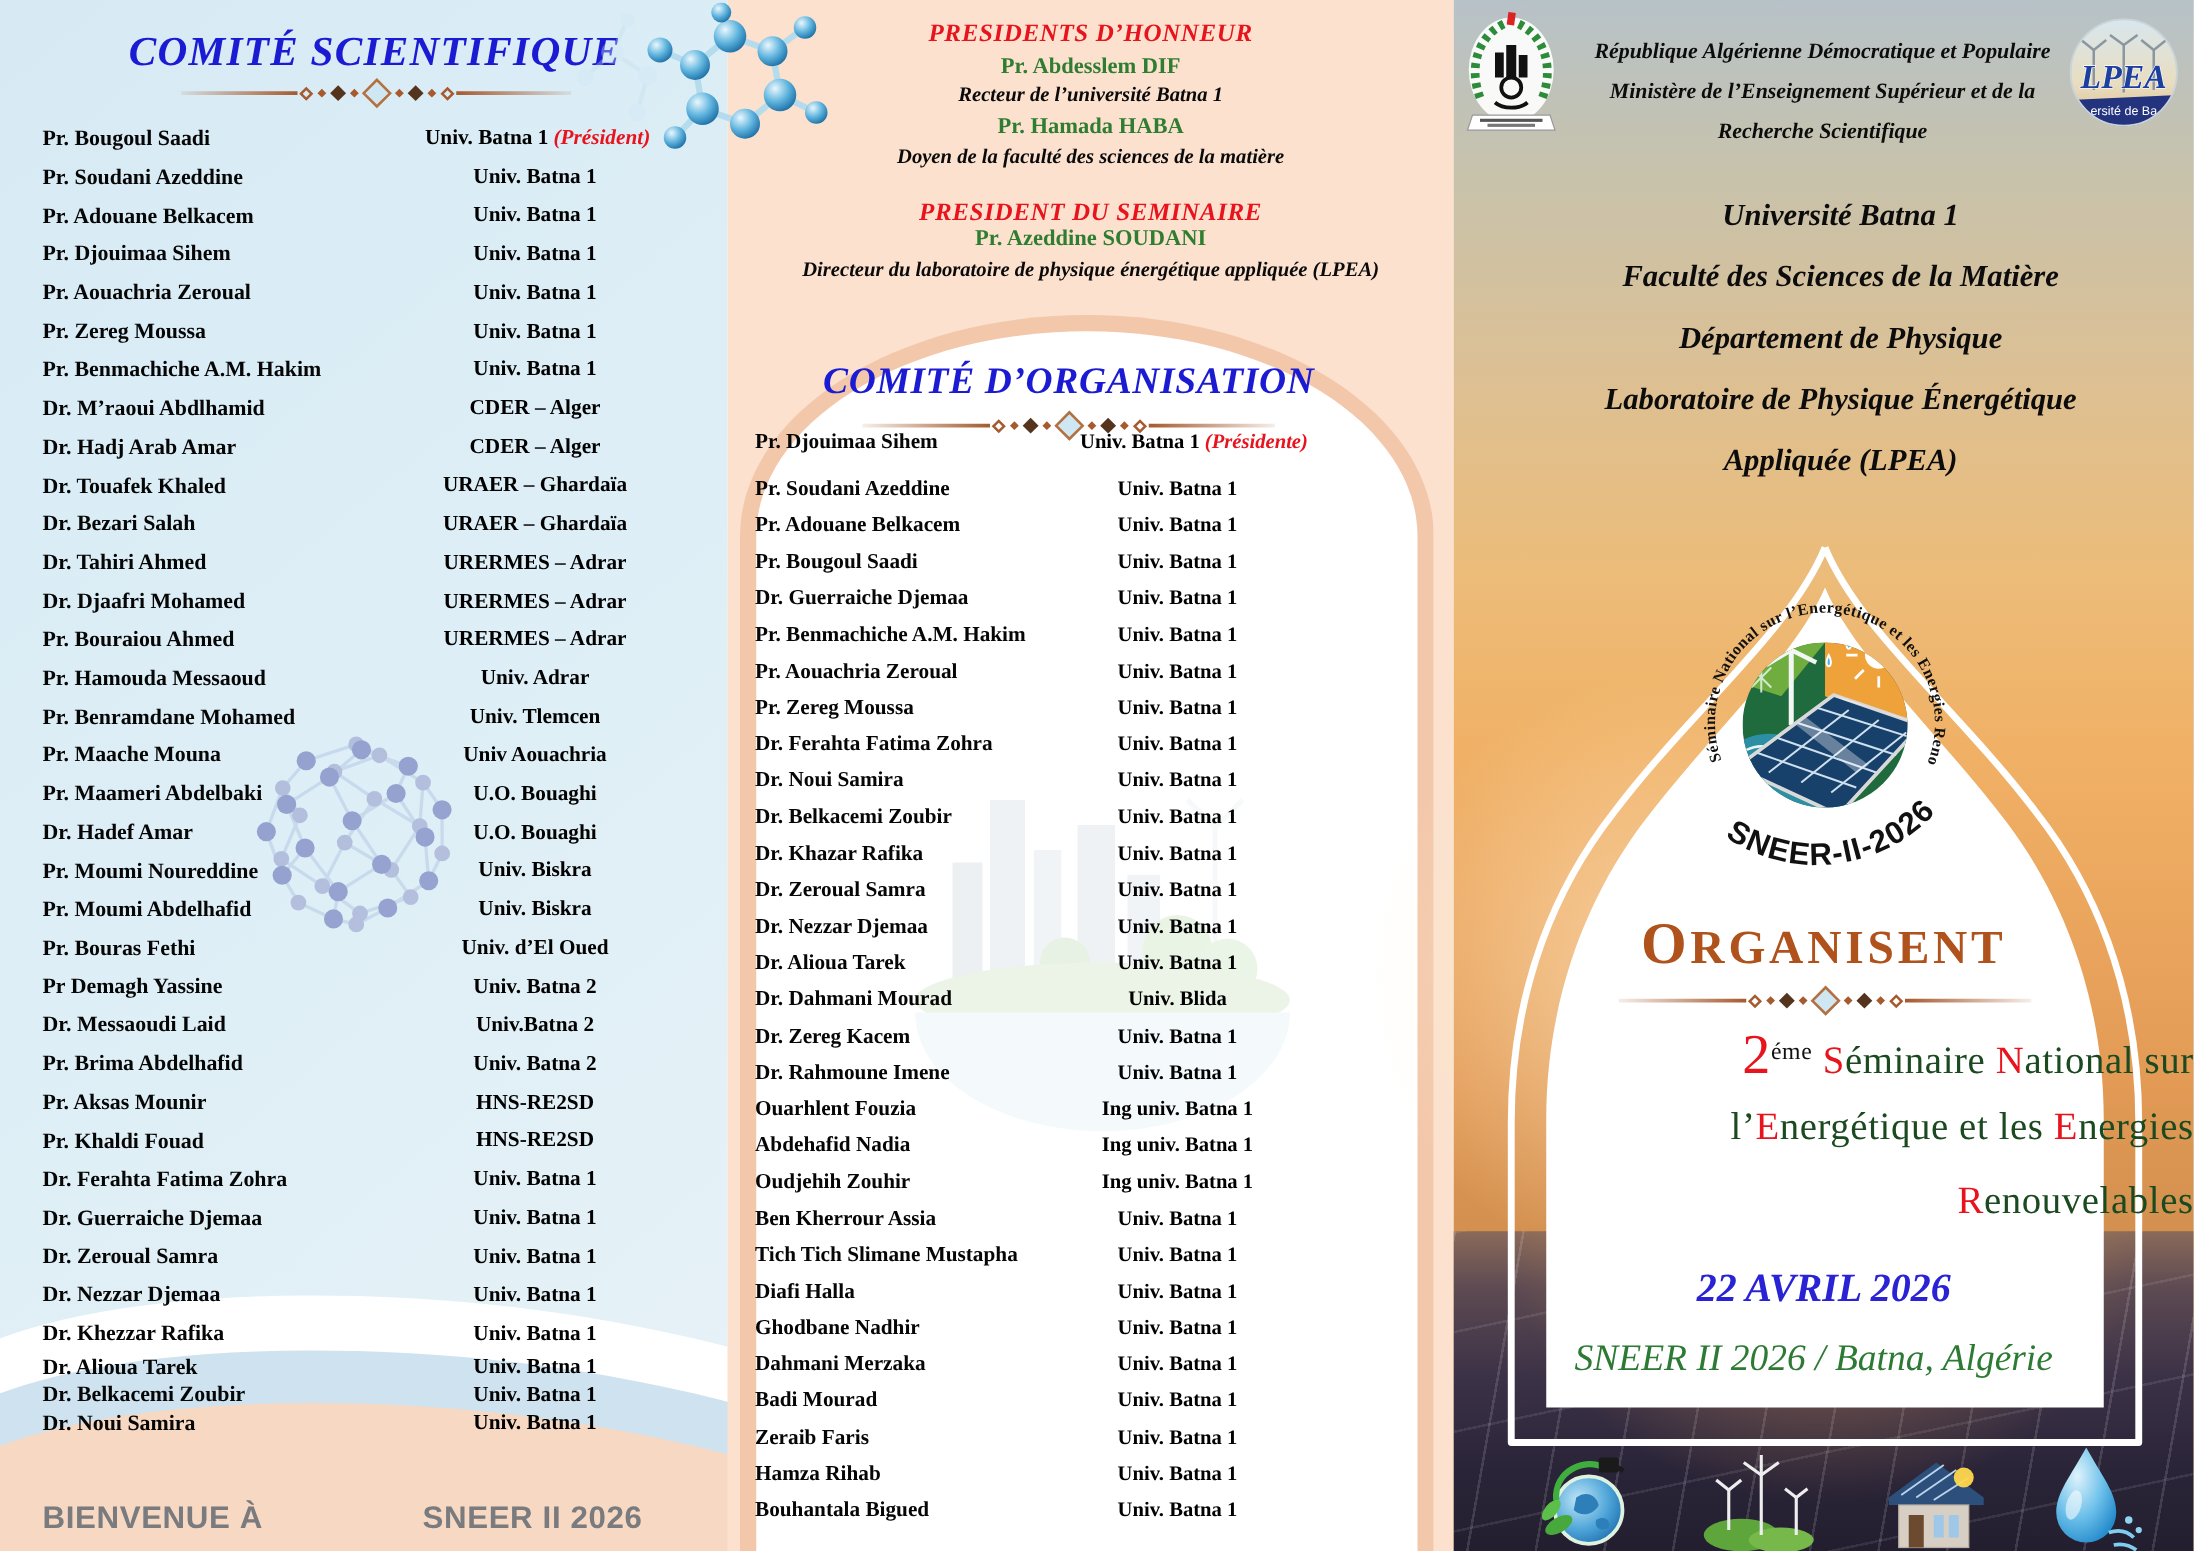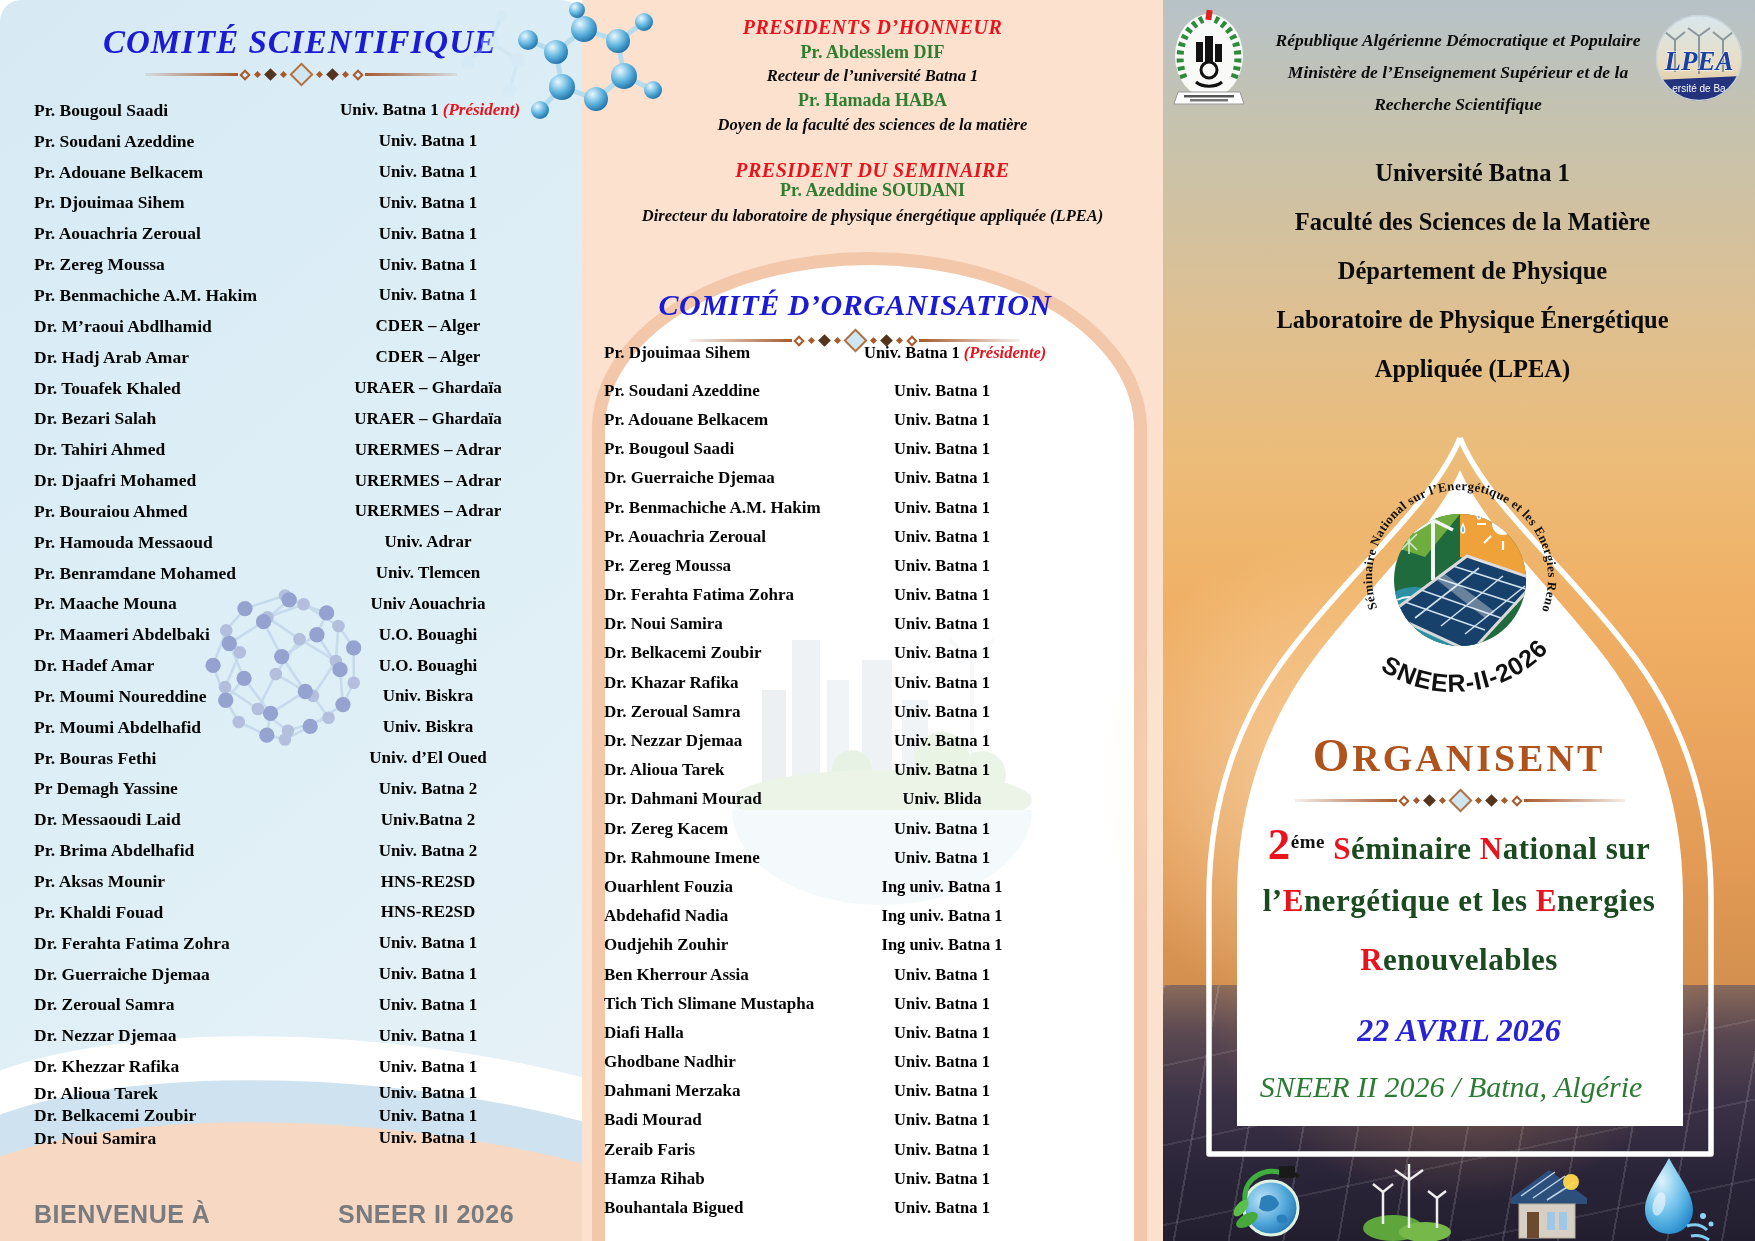--- a/index.html
+++ b/index.html
@@ -1,21 +1,21 @@
 <!DOCTYPE html>
 <html><head>
 <meta charset="utf-8">
 <style>
   * { margin:0; padding:0; box-sizing:border-box; }
   body { margin:0; background:#888; font-family:"Liberation Serif", serif; }
   .page { position:relative; width:1755px; height:1241px; overflow:hidden; background:#fff; }
 
   
   .panel-left { position:absolute; left:0; top:0; width:582px; height:1241px;
-    background:linear-gradient(140deg,#d7eaf4 0%,#ddeef6 45%,#e7f2f7 100%);border-radius:21px; }
+    background:linear-gradient(140deg,#d7eaf4 0%,#ddeef6 45%,#e7f2f7 100%); }
   .sci-title { position:absolute; top:24px; left:40px; width:520px; text-align:center;
     font-style:italic; font-weight:bold; font-size:33px; color:#1b1bd3; letter-spacing:1px; }
   .orn { position:absolute; display:flex; align-items:center; }
   .orn i { display:block; flex:none; }
   .orn .ln { flex:1; height:3px; background:linear-gradient(90deg,rgba(166,90,46,.15),#a65a2e 30%,#a65a2e 70%,rgba(166,90,46,.15)); }
   .orn .ll { background:linear-gradient(90deg,rgba(166,90,46,.1),#a65a2e); }
   .orn .lr { background:linear-gradient(90deg,#a65a2e,rgba(166,90,46,.1)); }
   .orn .od { width:8px; height:8px; border:2px solid #a65a2e; transform:rotate(45deg); margin:0 3px; background:transparent; }
   .orn .sd { width:5px; height:5px; background:#a65a2e; transform:rotate(45deg); margin:0 3px; }
   .orn .fd { width:9px; height:9px; background:#55341e; transform:rotate(45deg); margin:0 3px; }
@@ -70,32 +70,32 @@
     background:radial-gradient(circle, rgba(255,238,205,.6), rgba(255,238,205,0) 65%); }
   .solar-field { position:absolute; left:0; top:985px; width:592px; height:256px;
     background:
       radial-gradient(ellipse at 50% 0%, rgba(243,166,94,.55), rgba(243,166,94,0) 60%),
       repeating-linear-gradient(100deg, rgba(255,255,255,.13) 0 2px, rgba(255,255,255,0) 2px 54px),
       repeating-linear-gradient(168deg, rgba(255,255,255,.09) 0 2px, rgba(255,255,255,0) 2px 78px),
       linear-gradient(180deg,#8a6a5a 0%,#5d4a52 18%,#3c3247 45%,#2a2438 75%,#231e2f 100%); }
   .ministry { position:absolute; top:24px; left:100px; width:390px; text-align:center; }
   .ministry .m-line { font-style:italic; font-weight:bold; font-size:17.5px; color:#0c0c0c; line-height:32px; white-space:nowrap; }
   .uni-block { position:absolute; top:148px; left:0; width:592px; text-align:center; }
-  .uni-block .u-line { font-weight:bold; font-size:24.5px; color:#0c0c0c; line-height:49px; white-space:nowrap;padding-left:27px; }
+  .uni-block .u-line { font-style:italic; font-weight:bold; font-size:24.5px; color:#0c0c0c; line-height:49px; white-space:nowrap;padding-left:27px; }
   .uni-emblem { position:absolute; left:7px; top:8px; }
   .lpea-logo { position:absolute; left:492px; top:14px; }
   .arch-svg { position:absolute; left:8px; top:428px; }
   .sneer-logo { position:absolute; left:182px; top:462px; z-index:3; }
   .org-label { position:absolute; top:728px; left:0; width:592px; text-align:center; z-index:3;
     font-weight:bold; font-size:38px; color:#b0521c; letter-spacing:3px; }
   .org-label::first-letter { font-size:47px; }
   .orn-right { top:792px; left:132px; width:330px; z-index:3; }
   .sem-block { position:absolute; top:812px; left:0; width:592px; z-index:3; }
-  .sem-line { display:block; height:59px; line-height:59px; text-align:center;
-    font-weight:bold; font-size:31px; letter-spacing:.5px; white-space:nowrap; }
+  .sem-line { display:block; height:59px; line-height:59px; text-align:right;
+    font-weight:normal; font-size:31px; letter-spacing:.5px; white-space:nowrap; }
   .sem-line .g { color:#1b4a21; }
   .sem-line .r { color:#e8131d; }
   .sem-line .big-red { color:#e8131d; font-size:45px; }
   .sem-line .sup { vertical-align:super; font-size:19px; color:#111; }
   .date-line { position:absolute; top:1012px; left:0; width:592px; text-align:center; z-index:3;
     font-style:italic; font-weight:bold; font-size:32px; color:#2a23d6; }
   .loc-line { position:absolute; top:1070px; left:0; width:576px; text-align:center; z-index:3;
     font-style:italic; font-weight:normal; font-size:30px; color:#2c7a33; }
   .bot-icon { position:absolute; z-index:4; }
 </style>

